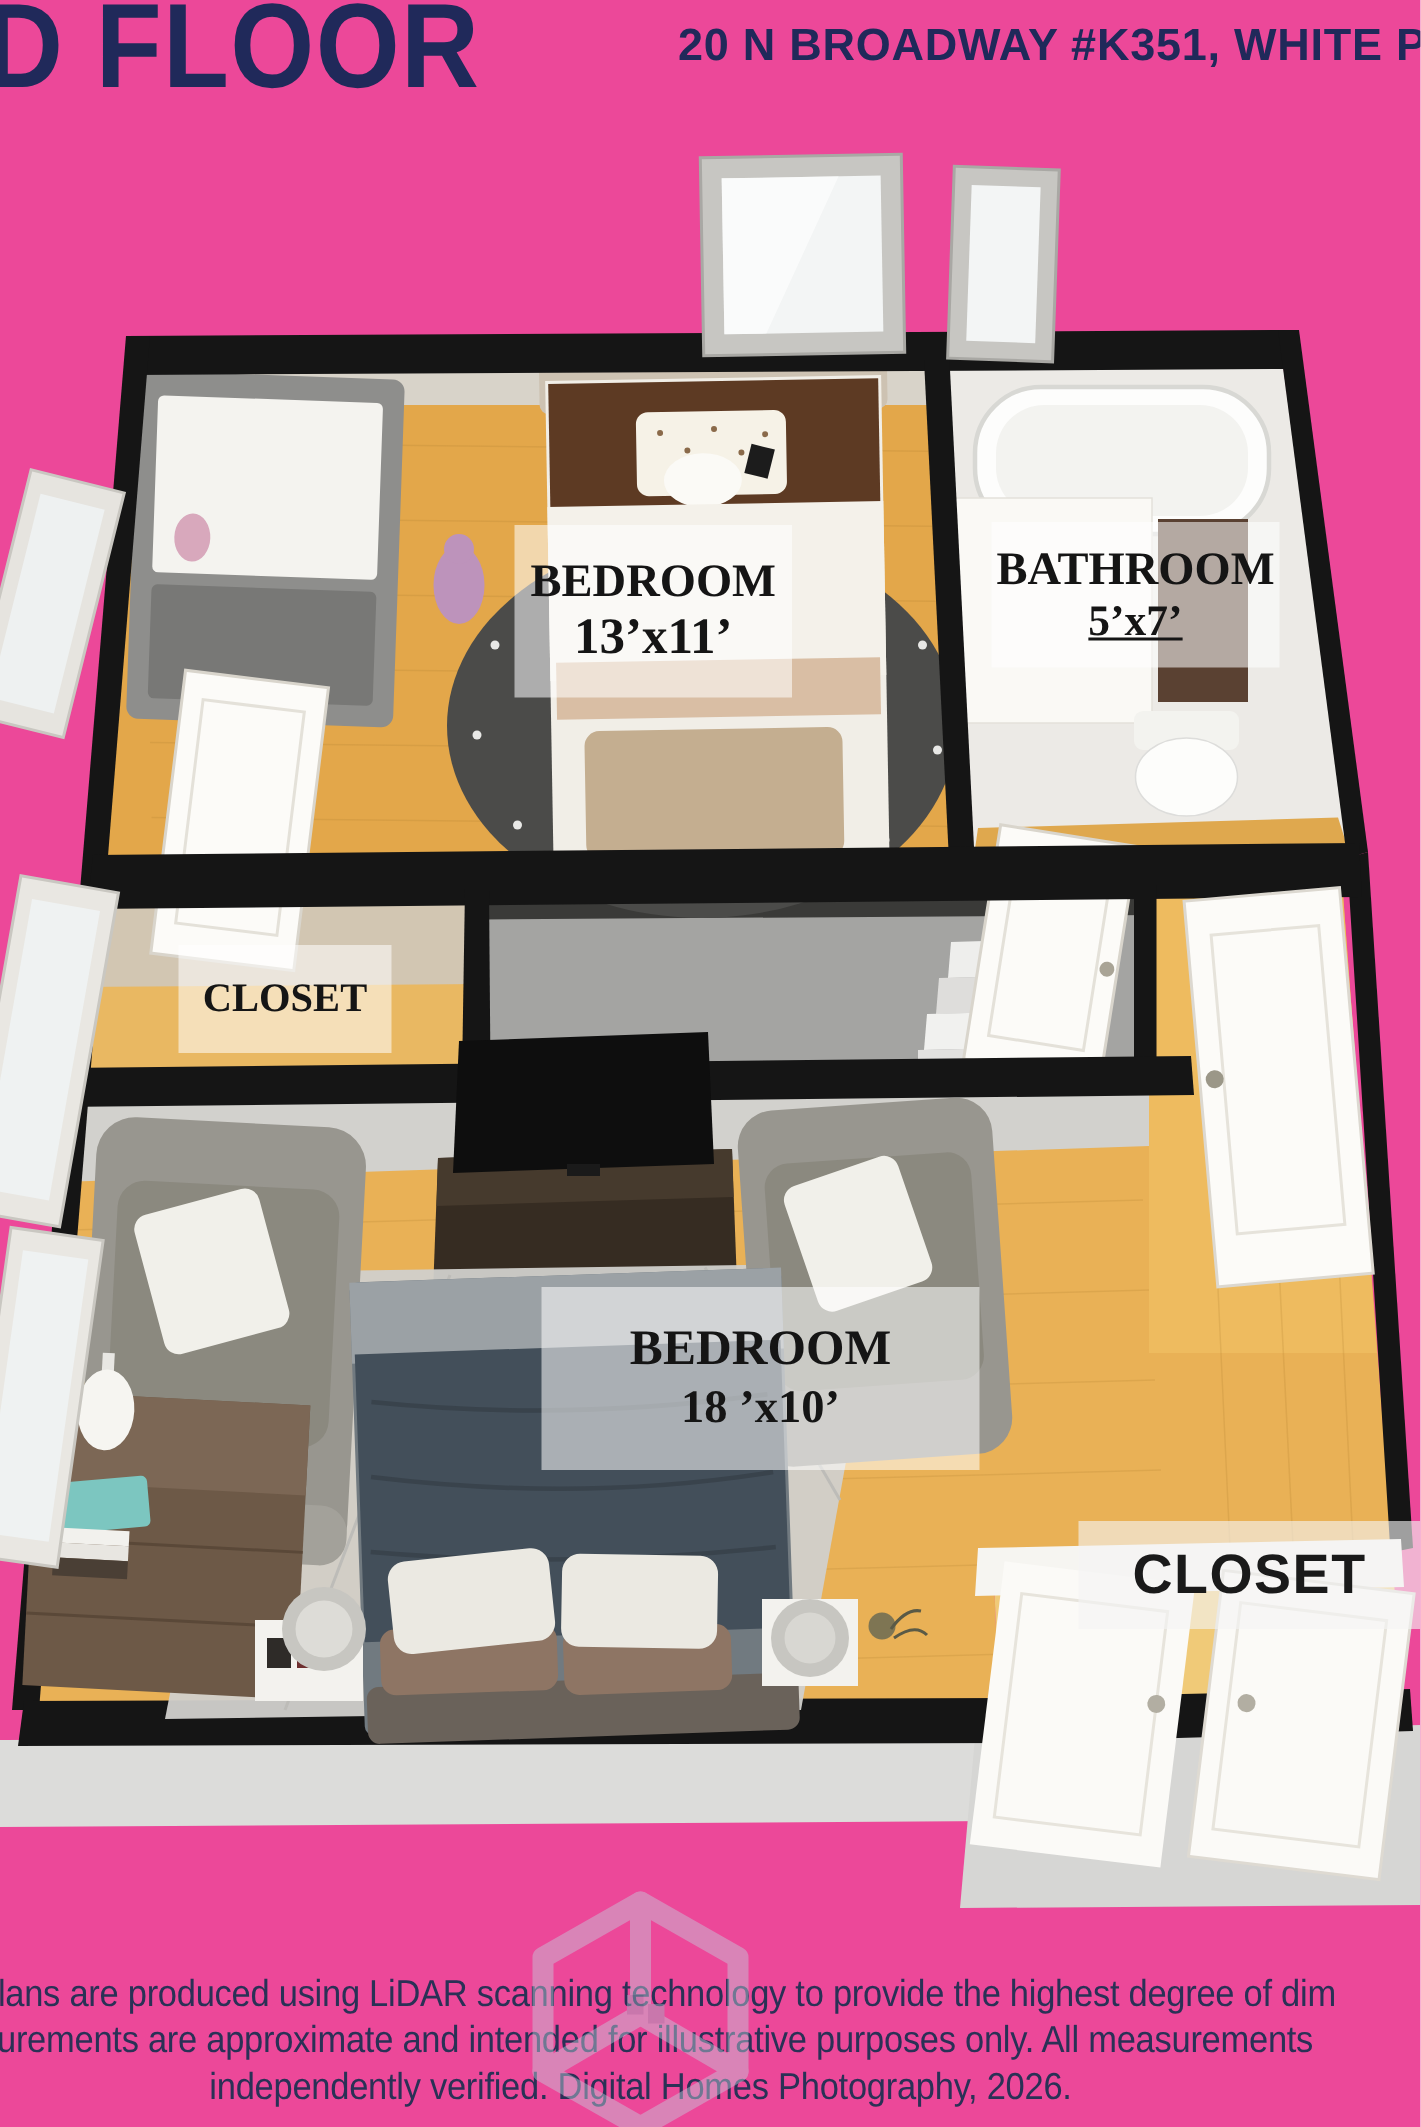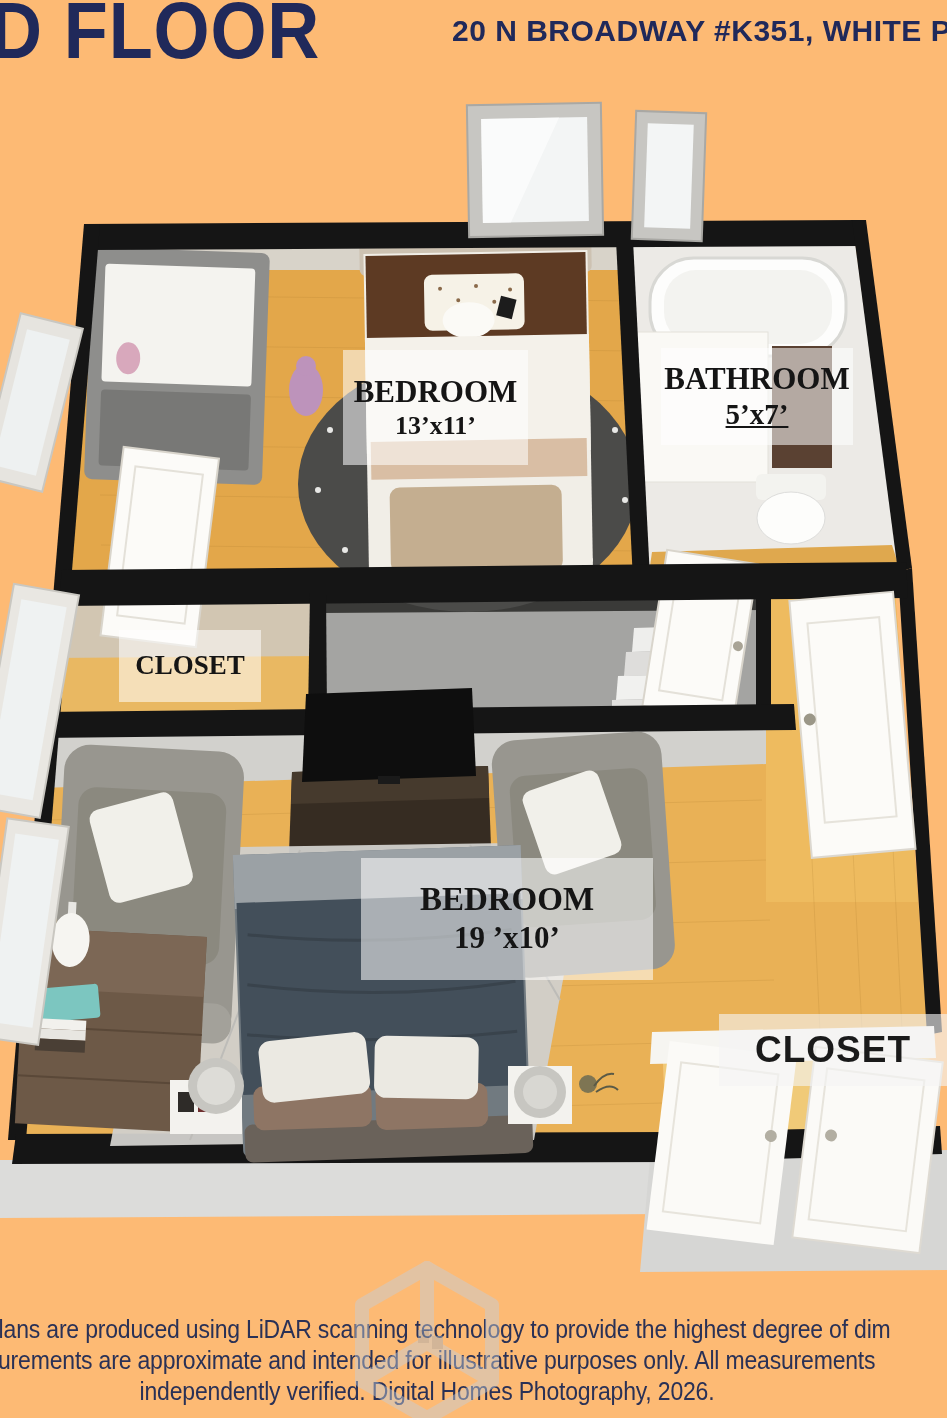--- a/index.html
+++ b/index.html
@@ -1,33 +1,33 @@
 <!DOCTYPE html>
 <html><head>
 <meta charset="utf-8">
 <style>
   html,body{margin:0;padding:0;background:#ffffff;}
-  .page{position:relative;width:947px;height:1418px;overflow:hidden;background:#fdba74;
+  .page{position:relative;width:947px;height:1418px;overflow:hidden;background:#ec4899;
         font-family:"Liberation Sans",sans-serif;}
   svg{position:absolute;left:0;top:0;}
 
   
   .floor-title{position:absolute;left:-10px;top:-15px;font-size:80px;font-weight:700;
       color:#20295a;white-space:nowrap;transform:scaleX(.9);transform-origin:left top;letter-spacing:1px;}
   .address{position:absolute;left:452px;top:14px;font-size:30px;font-weight:700;color:#20295a;
       white-space:nowrap;letter-spacing:.5px;}
 
   
   .room-label{position:absolute;display:flex;flex-direction:column;align-items:center;justify-content:center;
       background:rgba(255,255,255,.55);color:#151515;text-align:center;
       font-family:"Liberation Serif",serif;font-weight:700;margin-left:13px;}
   .room-label .nm{line-height:1.15;}
   .room-label .dim{line-height:1.2;}
   .lbl-bedroom1{left:330px;top:350px;width:185px;height:115px;}
-  .lbl-bedroom1 .nm{font-size:31px;} .lbl-bedroom1 .dim{font-size:26px;}
+  .lbl-bedroom1 .nm{font-size:31px;} .lbl-bedroom1 .dim{font-size:34px;}
   .lbl-bathroom{left:648px;top:348px;width:192px;height:97px;justify-content:center;}
   .lbl-bathroom .nm{font-size:31px;} .lbl-bathroom .dim{font-size:29px;text-decoration:underline;}
   .lbl-closet1{left:106px;top:630px;width:142px;height:72px;}
   .lbl-closet1 .nm{font-size:27px;}
   .lbl-bedroom2{left:348px;top:858px;width:292px;height:122px;}
   .lbl-bedroom2 .nm{font-size:33px;} .lbl-bedroom2 .dim{font-size:31px;}
   .lbl-closet2{left:706px;top:1014px;width:228px;height:72px;background:rgba(243,243,243,.62);
       font-family:"Liberation Sans",sans-serif;}
   .lbl-closet2 .nm{font-size:37px;font-weight:700;letter-spacing:1px;color:#1a1a1a;}
 
@@ -305,21 +305,21 @@
   </div>
   <div class="room-label lbl-bathroom">
     <span class="nm">BATHROOM</span>
     <span class="dim">5’x7’</span>
   </div>
   <div class="room-label lbl-closet1">
     <span class="nm">CLOSET</span>
   </div>
   <div class="room-label lbl-bedroom2">
     <span class="nm">BEDROOM</span>
-    <span class="dim">19 ’x10’</span>
+    <span class="dim">18 ’x10’</span>
   </div>
   <div class="room-label lbl-closet2">
     <span class="nm">CLOSET</span>
   </div>
 
   <div class="footer">
     <div class="ln ln1">plans are produced using LiDAR scanning technology to provide the highest degree of dim</div>
     <div class="ln ln2">urements are approximate and intended for illustrative purposes only. All measurements</div>
     <div class="ln ln3">independently verified. Digital Homes Photography, 2026.</div>
   </div>

